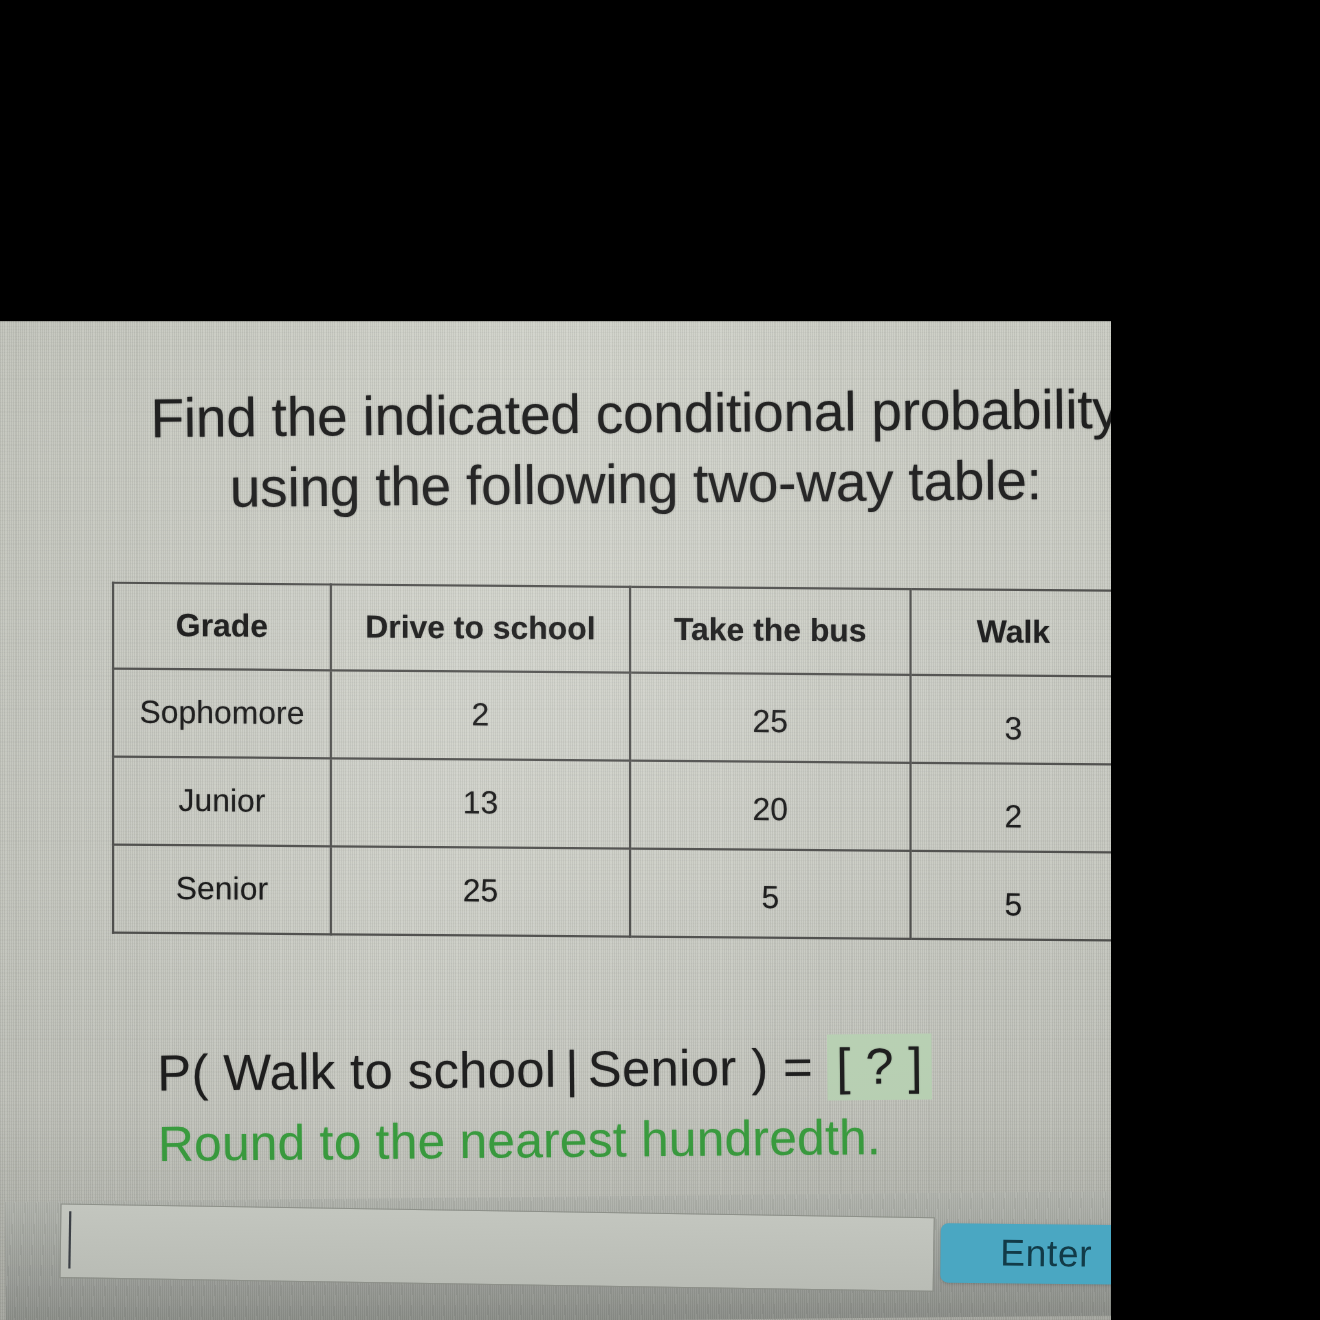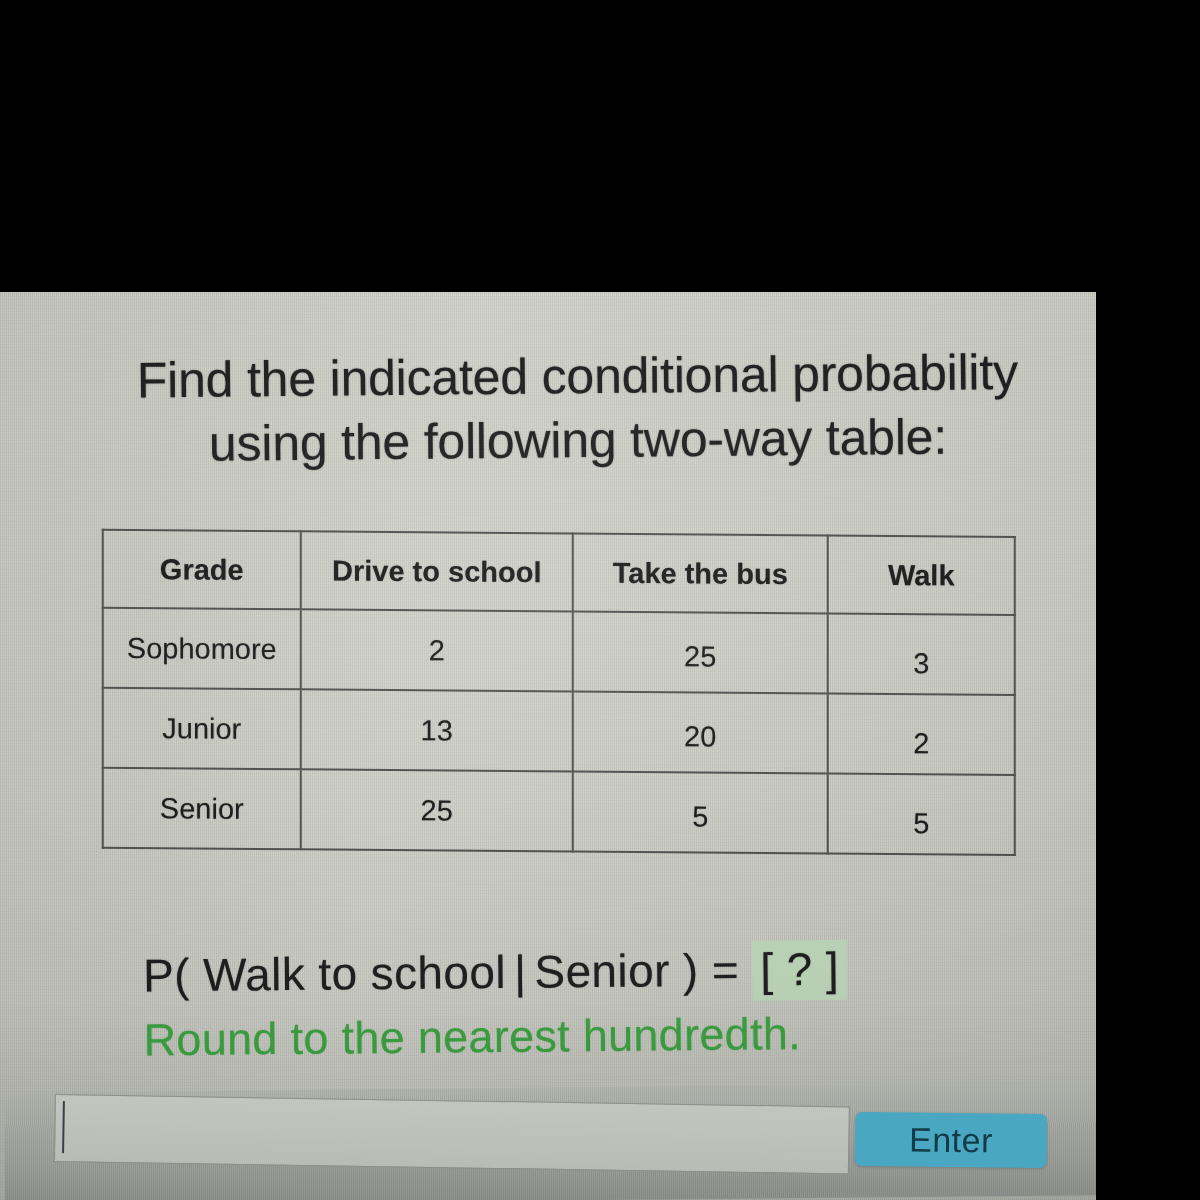--- a/index.html
+++ b/index.html
@@ -9,21 +9,21 @@
   }
   body {
     width: 1200px;
     height: 1200px;
     overflow: hidden;
     font-family: "Liberation Sans", sans-serif;
   }
 
   #screenshot {
     position: relative;
-    width: 1096px;
+    width: 1010px;
     height: 1200px;
     background: #000000;
     overflow: hidden;
   }
 
   
   .screen {
     position: absolute;
     left: 0;
     top: 292px;

